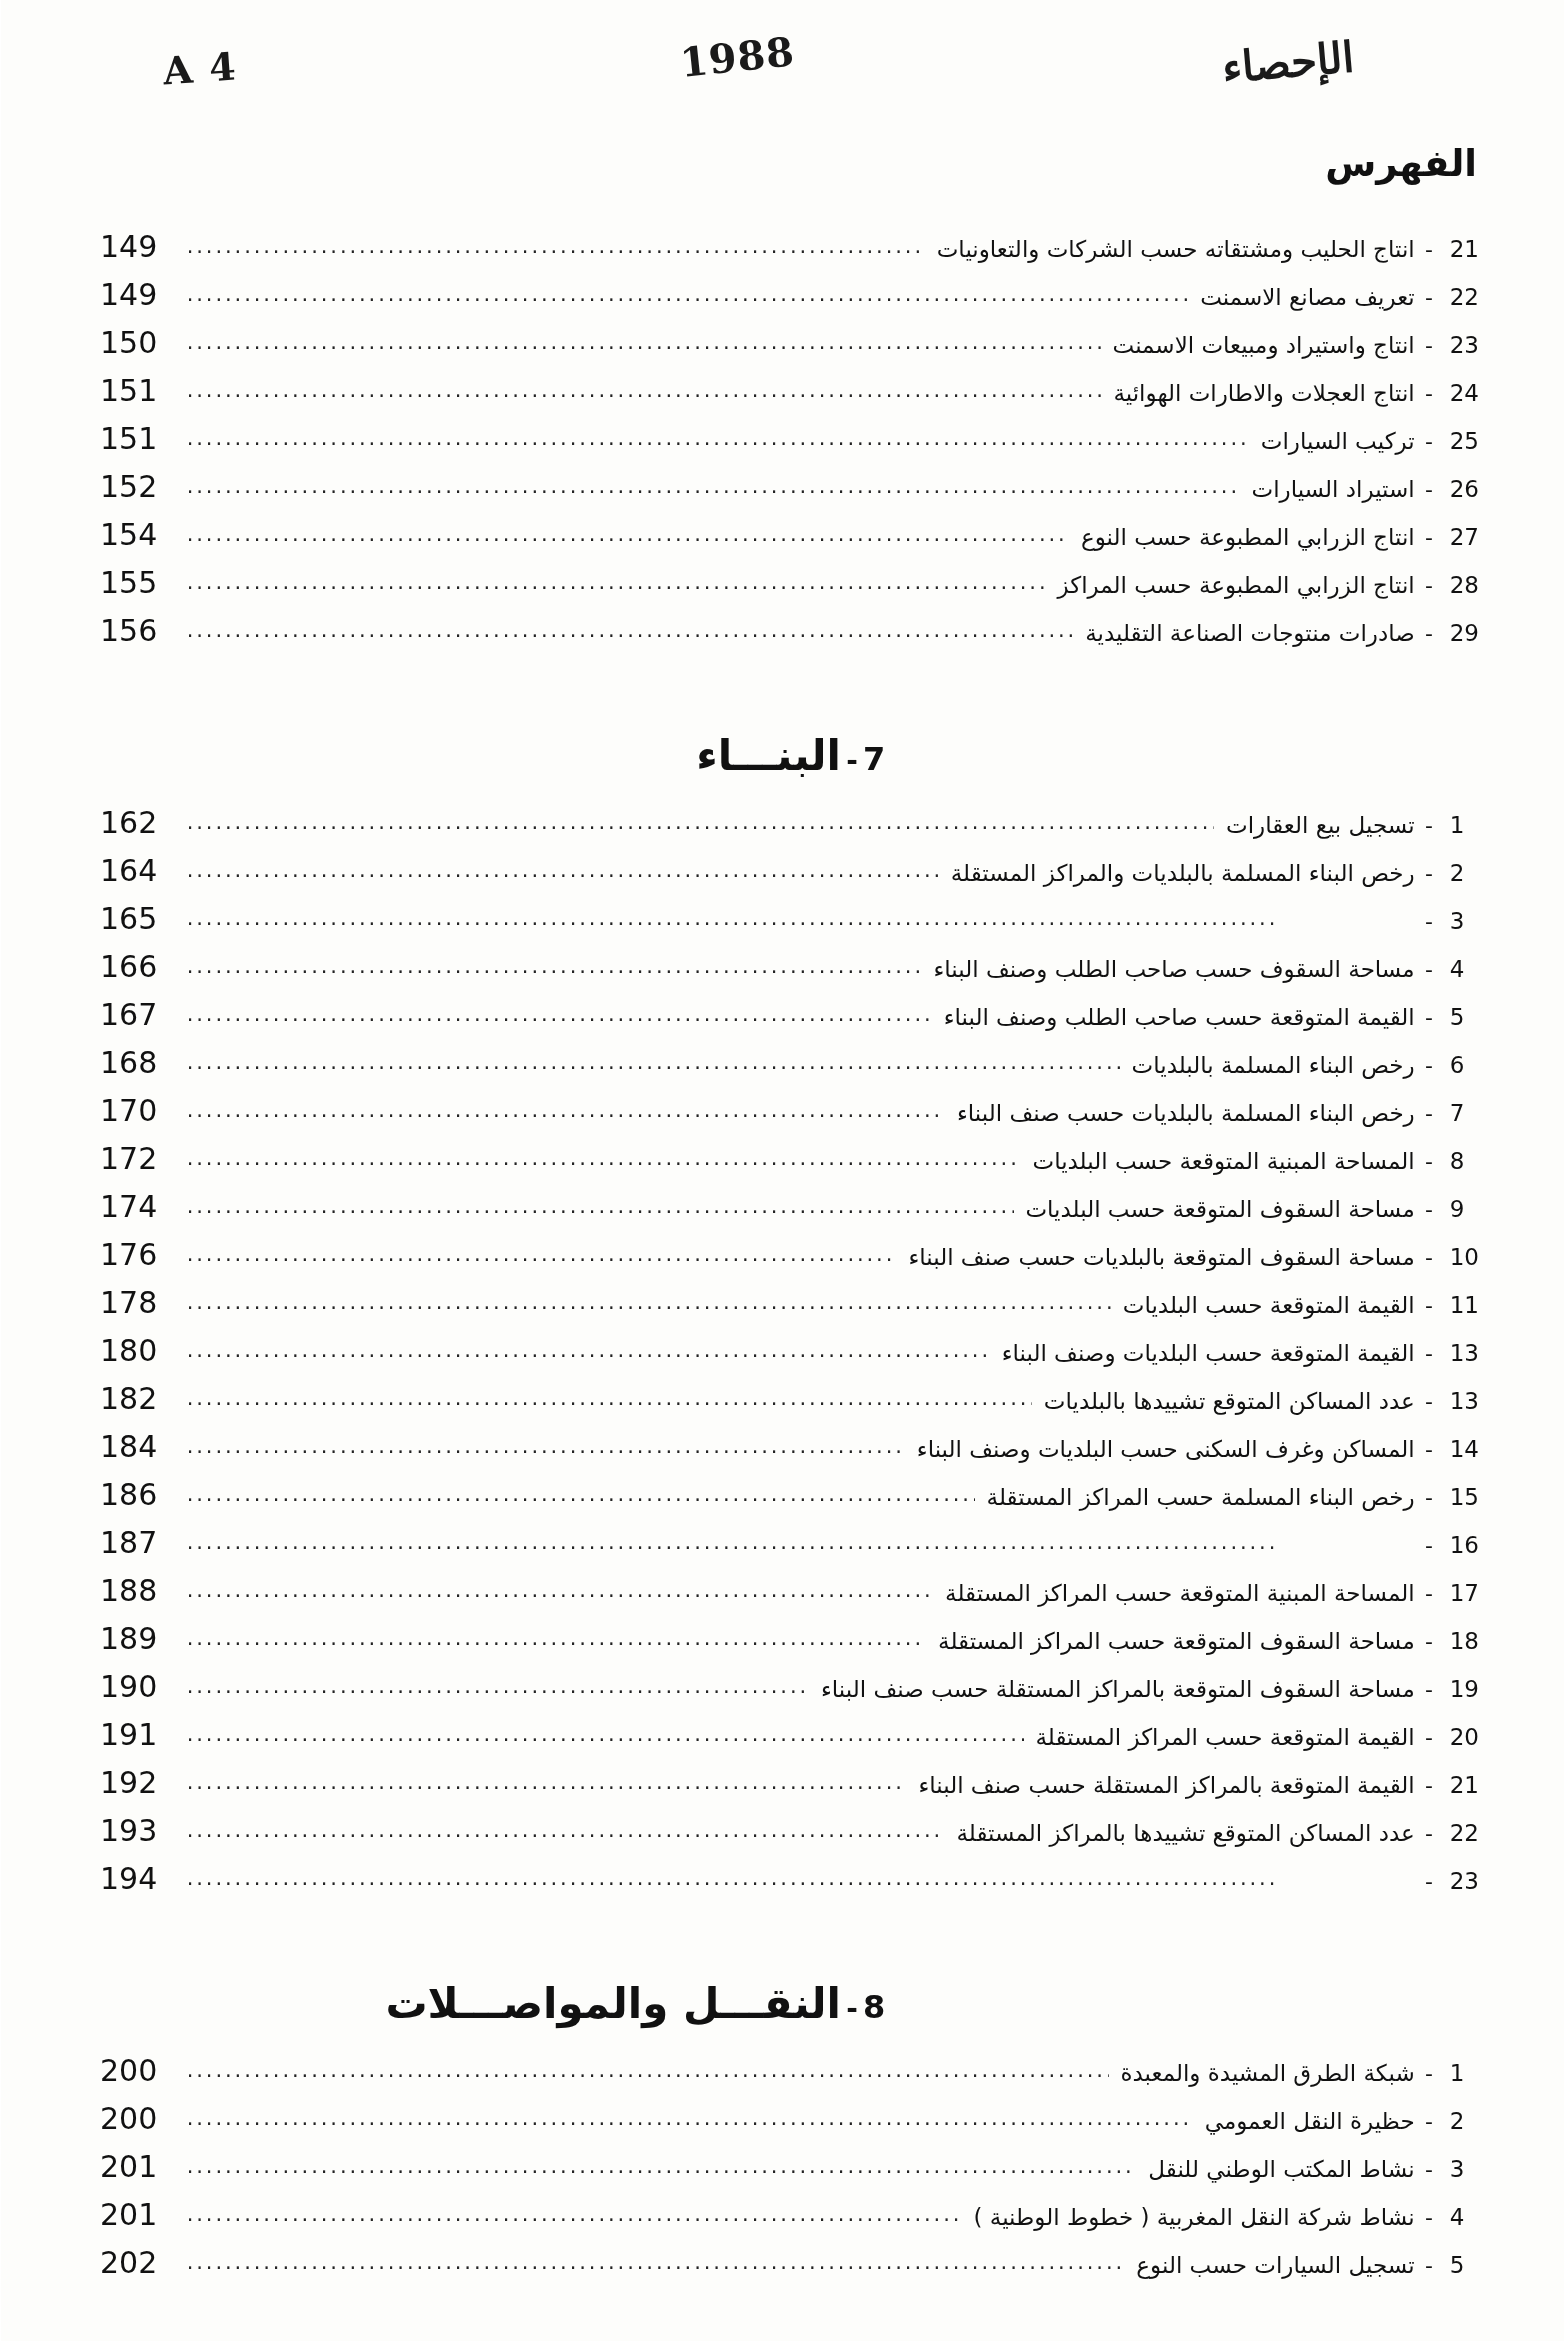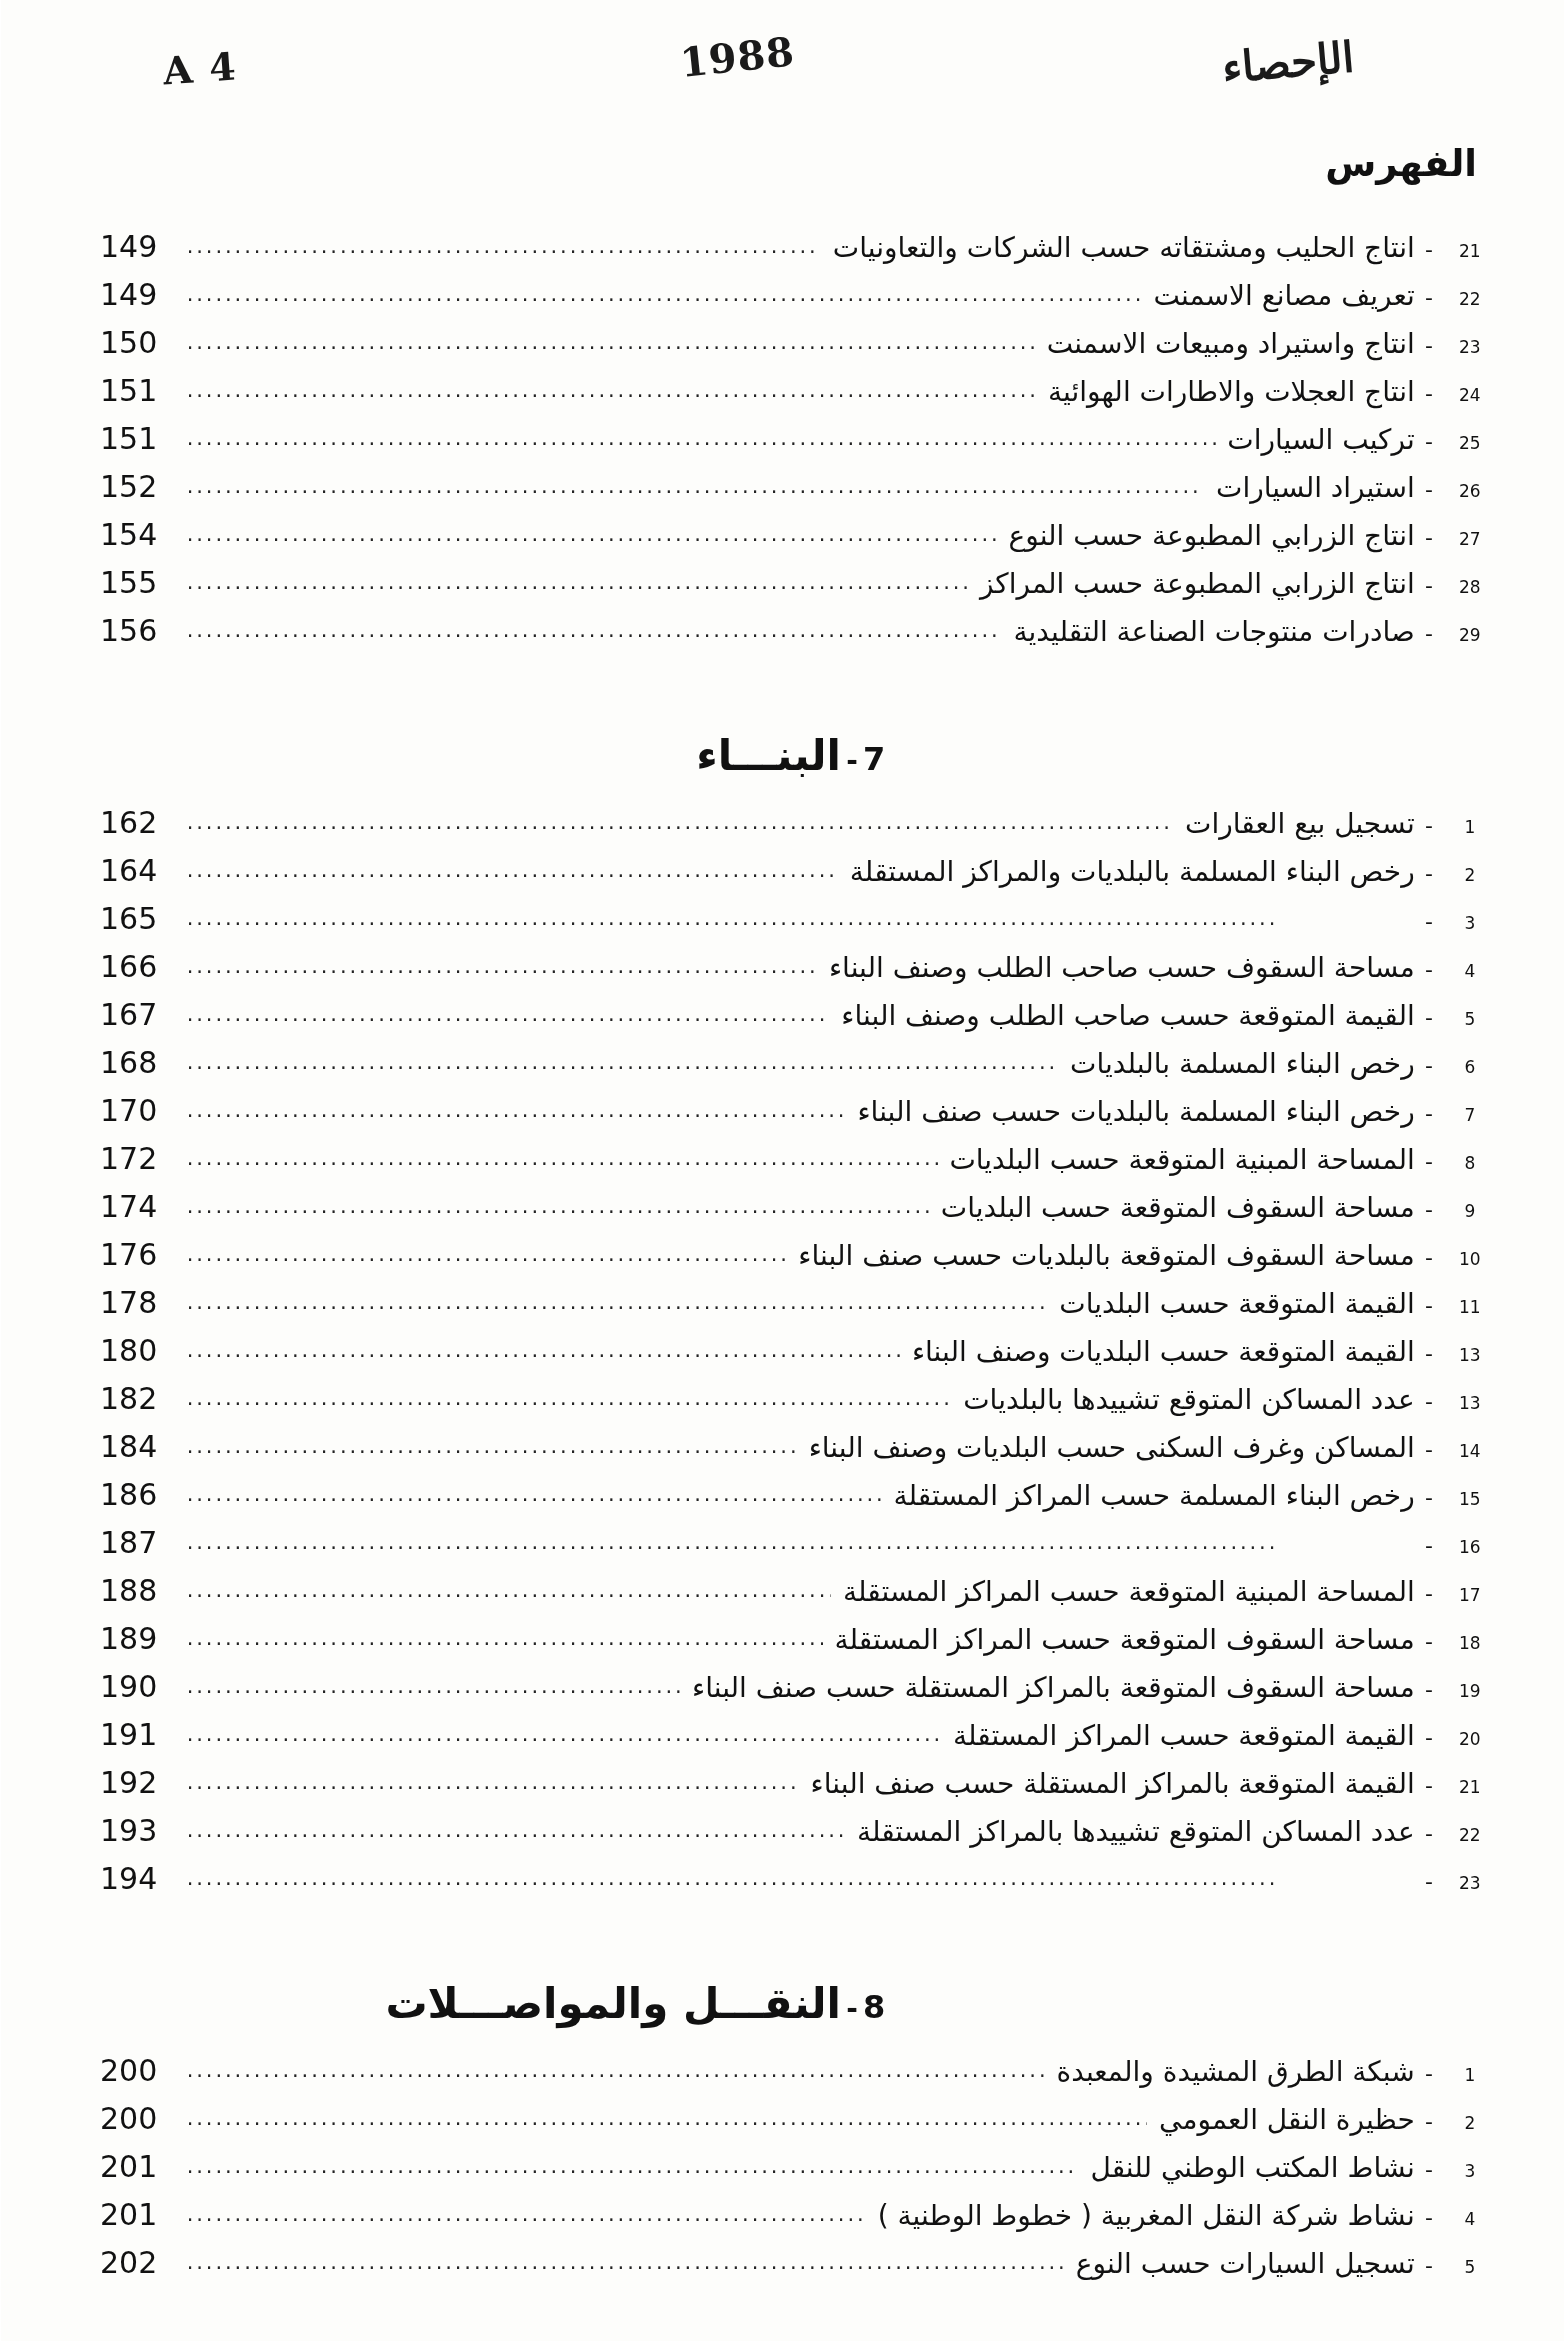--- a/index.html
+++ b/index.html
@@ -74,34 +74,34 @@
     display: flex;
     flex-direction: row;
     align-items: baseline;
     height: 48px;
     font-size: 22.5px;
     direction: rtl;
   }
   .num {
     width: 52px;
     flex: 0 0 52px;
-    text-align: center;
+    text-align: left;
     padding-left: 11.7px;
-    font-size: 17px;
+    font-size: 23px;
     box-sizing: border-box;
   }
   .dash {
     flex: 0 0 18.3px;
     text-align: center;
     font-size: 22px;
   }
   .label {
     flex: 0 0 auto;
     white-space: nowrap;
-    font-size: 28px;
+    font-size: 23px;
     padding-right: 5px;
   }
   .leader {
     flex: 1 1 auto;
     overflow: hidden;
     white-space: nowrap;
     margin: 0 11.7px 0 11.7px;
     position: relative;
     top: -4.2px;
     color: #222;

